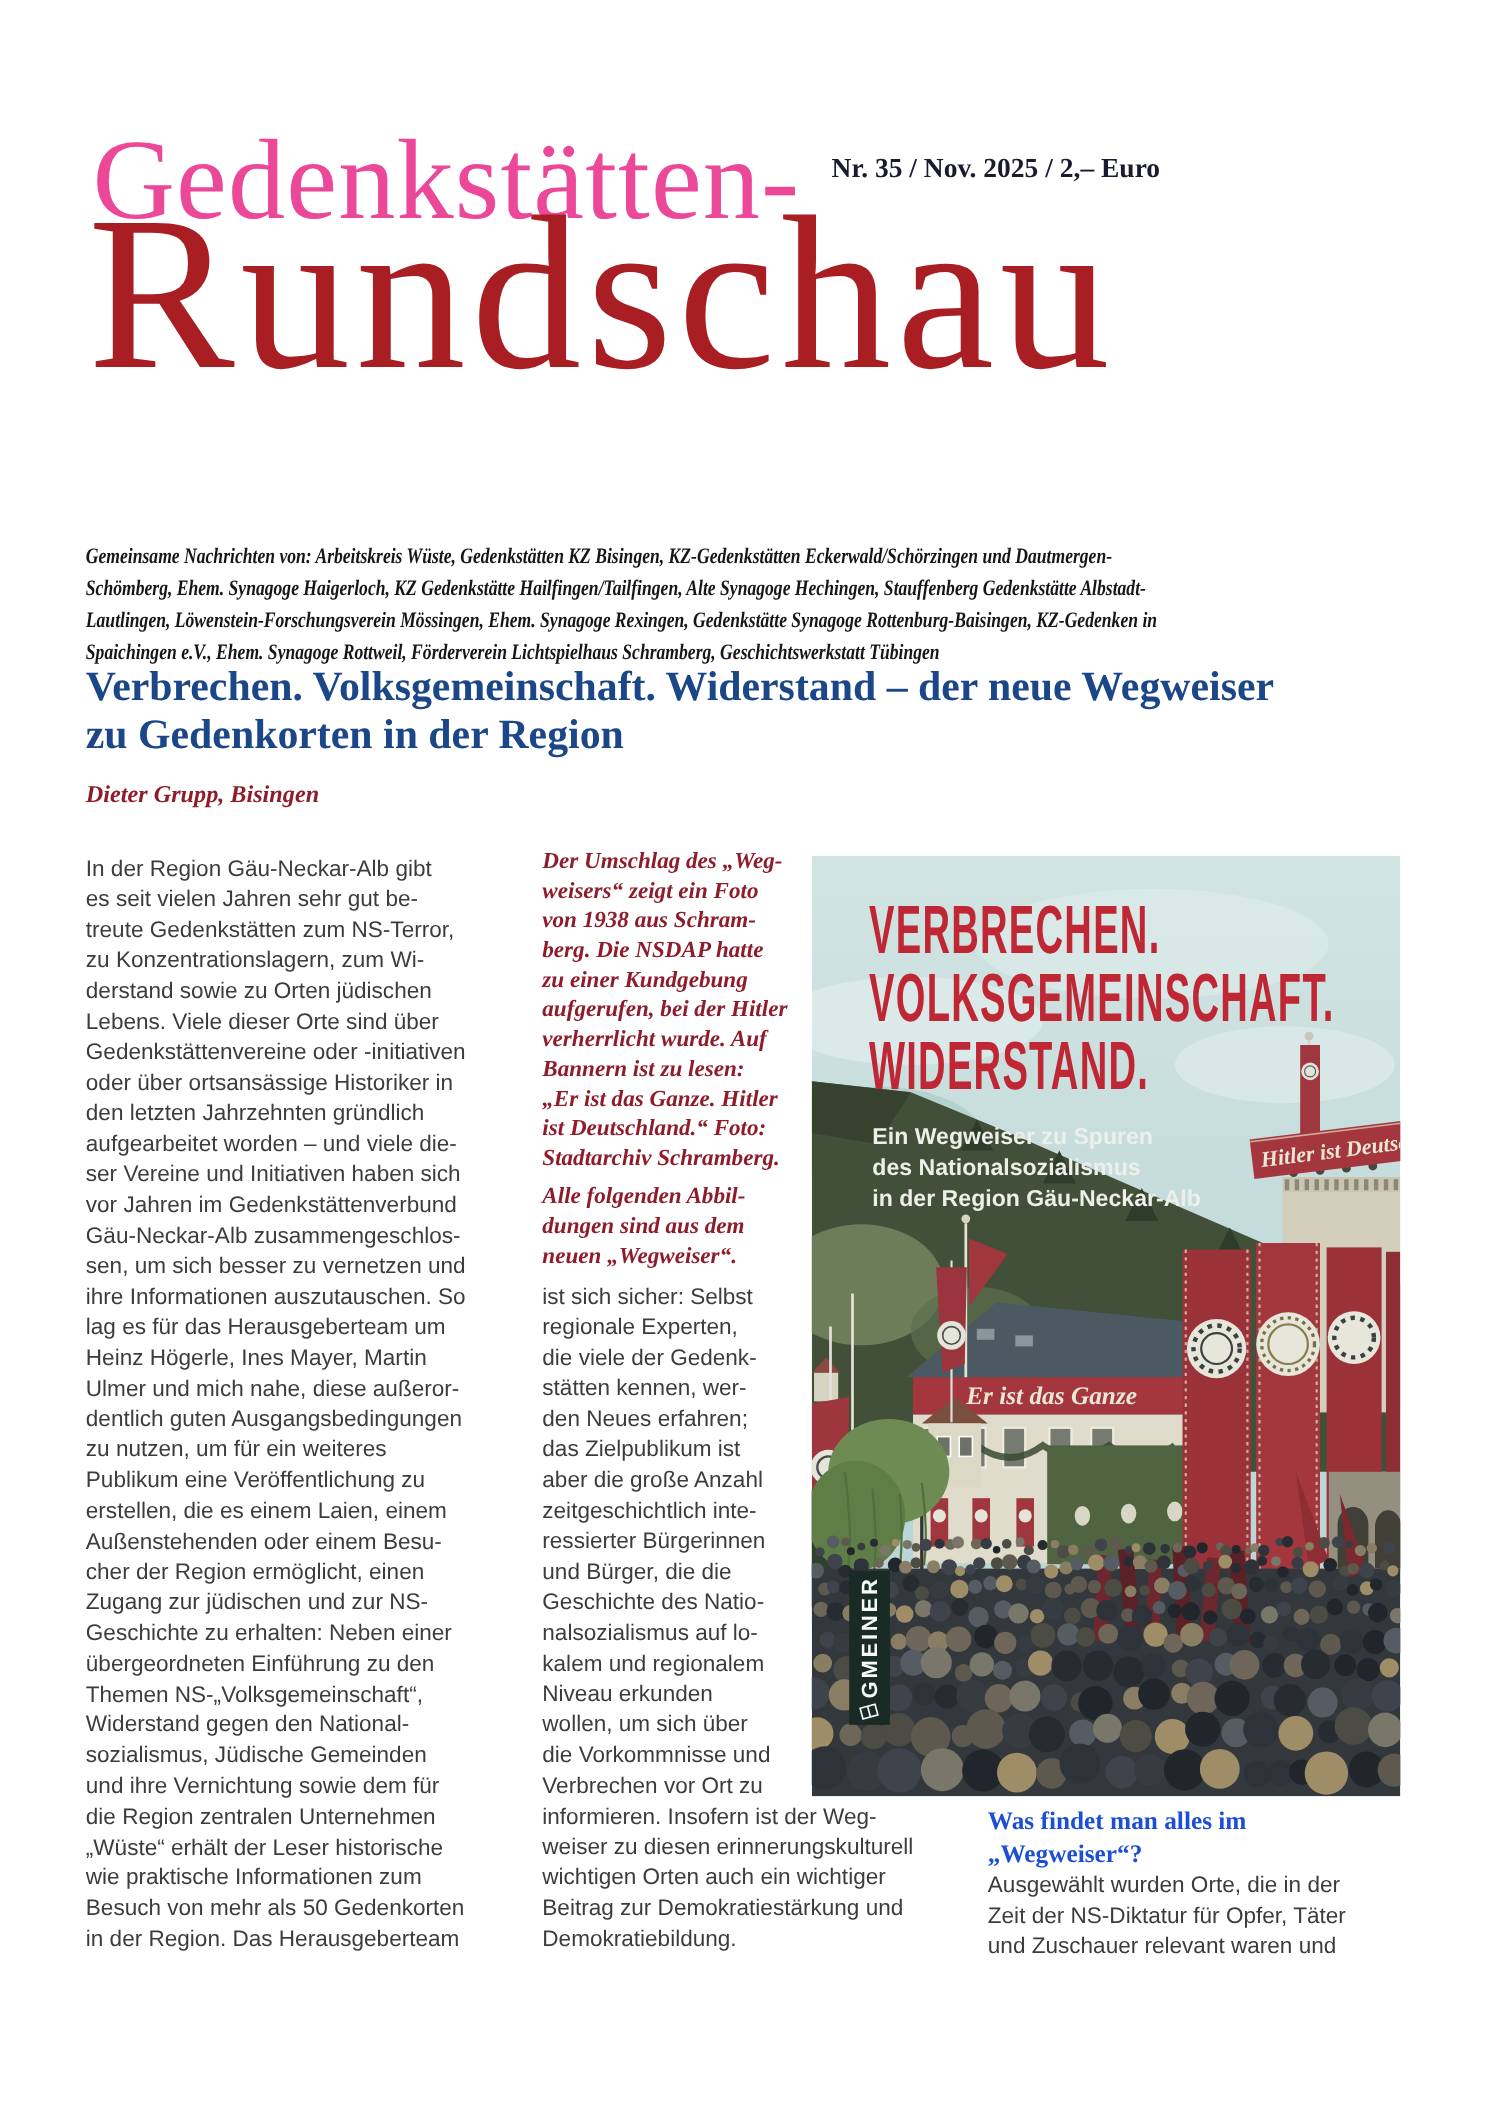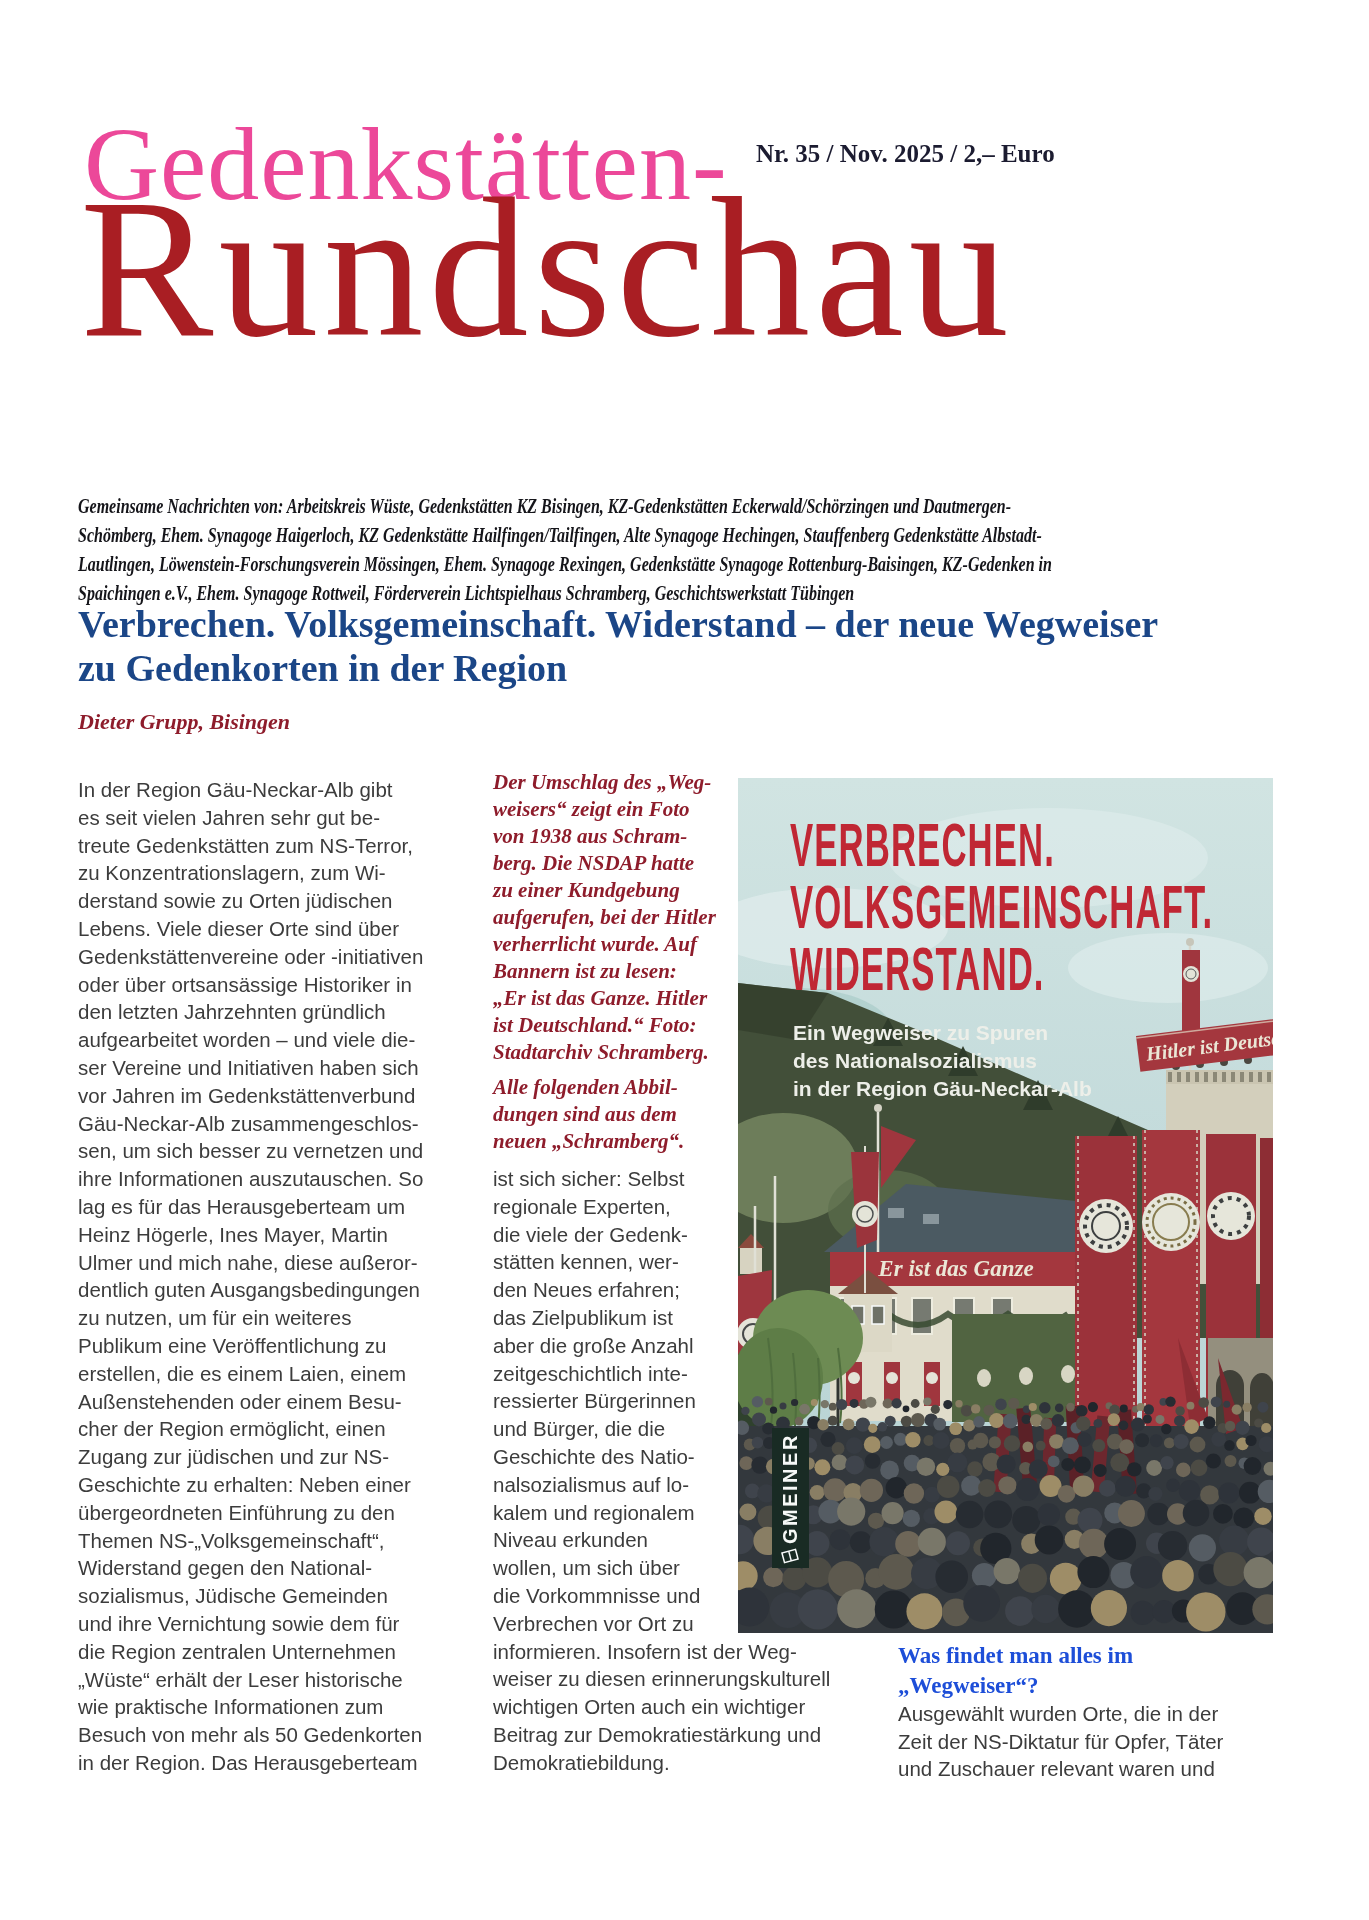--- a/index.html
+++ b/index.html
@@ -105,21 +105,21 @@
 berg. Die NSDAP hatte
 zu einer Kundgebung
 aufgerufen, bei der Hitler
 verherrlicht wurde. Auf
 Bannern ist zu lesen:
 „Er ist das Ganze. Hitler
 ist Deutschland.“ Foto:
 Stadtarchiv Schramberg.</div>
     <div class="abs pre caption caption2">Alle folgenden Abbil-
 dungen sind aus dem
-neuen „Schramberg“.</div>
+neuen „Wegweiser“.</div>
 
     <div class="abs pre bodytext col-mid">ist sich sicher: Selbst
 regionale Experten,
 die viele der Gedenk-
 stätten kennen, wer-
 den Neues erfahren;
 das Zielpublikum ist
 aber die große Anzahl
 zeitgeschichtlich inte-
 ressierter Bürgerinnen

